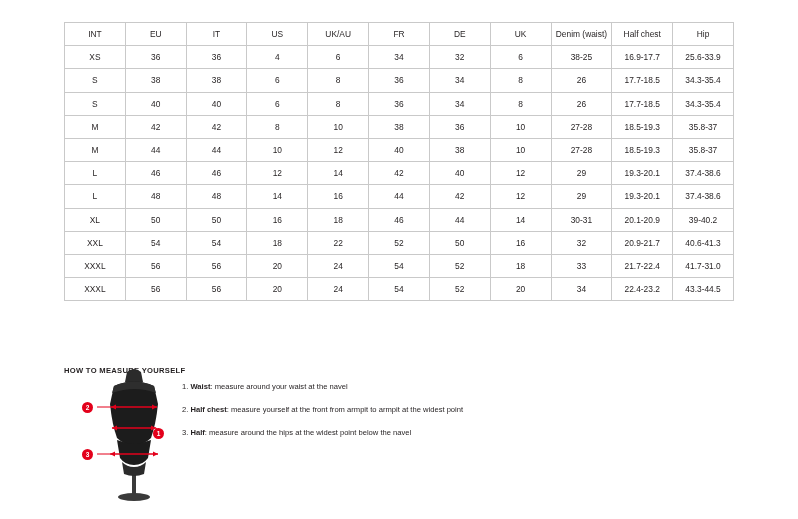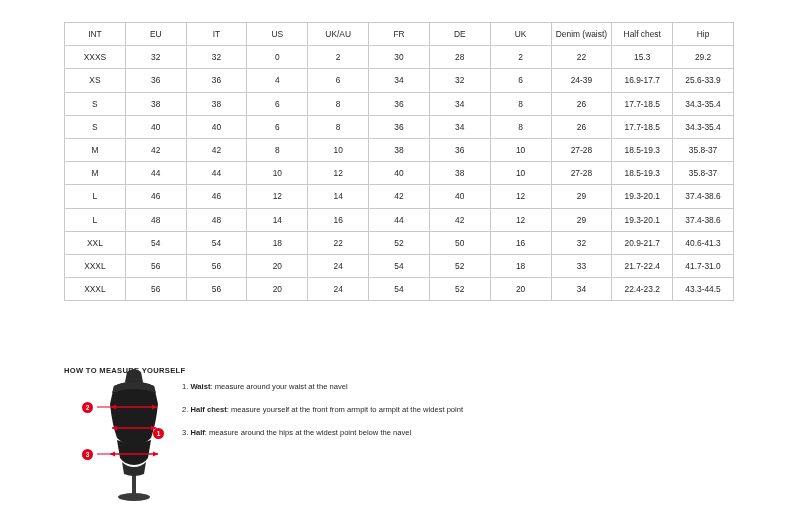--- a/index.html
+++ b/index.html
@@ -117,42 +117,29 @@
           <th>FR</th>
           <th>DE</th>
           <th>UK</th>
           <th>Denim (waist)</th>
           <th>Half chest</th>
           <th>Hip</th>
         </tr>
       </thead>
       <tbody>
         <tr>
-          <td>XXXS</td>
-          <td>32</td>
-          <td>32</td>
-          <td>0</td>
-          <td>2</td>
-          <td>30</td>
-          <td>28</td>
-          <td>2</td>
-          <td>22</td>
-          <td>15.3</td>
-          <td>29.2</td>
-        </tr>
-        <tr>
           <td>XS</td>
           <td>36</td>
           <td>36</td>
           <td>4</td>
           <td>6</td>
           <td>34</td>
           <td>32</td>
           <td>6</td>
-          <td>24-39</td>
+          <td>38-25</td>
           <td>16.9-17.7</td>
           <td>25.6-33.9</td>
         </tr>
         <tr>
           <td>S</td>
           <td>38</td>
           <td>38</td>
           <td>6</td>
           <td>8</td>
           <td>36</td>
@@ -219,20 +206,33 @@
           <td>48</td>
           <td>48</td>
           <td>14</td>
           <td>16</td>
           <td>44</td>
           <td>42</td>
           <td>12</td>
           <td>29</td>
           <td>19.3-20.1</td>
           <td>37.4-38.6</td>
+        </tr>
+        <tr>
+          <td>XL</td>
+          <td>50</td>
+          <td>50</td>
+          <td>16</td>
+          <td>18</td>
+          <td>46</td>
+          <td>44</td>
+          <td>14</td>
+          <td>30-31</td>
+          <td>20.1-20.9</td>
+          <td>39-40.2</td>
         </tr>
         <tr>
           <td>XXL</td>
           <td>54</td>
           <td>54</td>
           <td>18</td>
           <td>22</td>
           <td>52</td>
           <td>50</td>
           <td>16</td>

